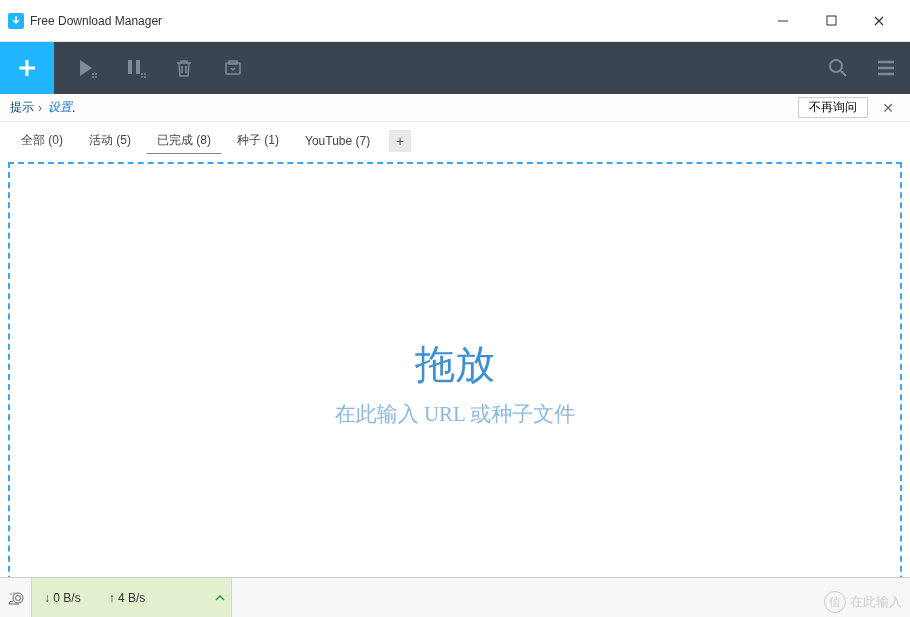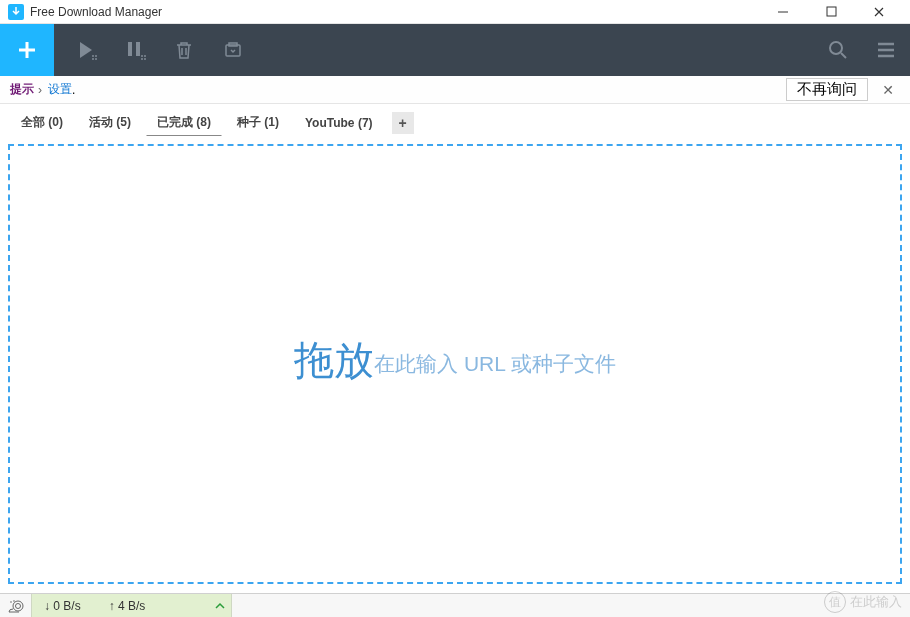--- a/index.html
+++ b/index.html
@@ -1,56 +1,56 @@
 <!DOCTYPE html>
 <html><head>
   <meta charset="utf-8">
   <style>
     * { margin: 0; padding: 0; box-sizing: border-box; font-family: "Microsoft YaHei", Arial, sans-serif; }
     body { width: 910px; height: 617px; background: #fff; overflow: hidden; position: relative; }
 
     
-    .titlebar { height: 24px; background: #fff; display: flex; align-items: center; padding: 0 8px; border-bottom: 1px solid #e5e5e5; }
+    .titlebar { height: 42px; background: #fff; display: flex; align-items: center; padding: 0 8px; border-bottom: 1px solid #e5e5e5; }
     .titlebar-icon { width: 16px; height: 16px; margin-right: 6px; }
     .titlebar-title { font-size: 12px; color: #333; flex: 1; }
     .window-controls { display: flex; gap: 18px; padding-right: 8px; }
     .window-btn { width: 30px; height: 20px; display: flex; align-items: center; justify-content: center; cursor: pointer; }
 
     
     .toolbar { height: 52px; background: #3b4550; display: flex; align-items: stretch; }
     .add-btn { width: 54px; background: #1fb6ff; display: flex; align-items: center; justify-content: center; cursor: pointer; }
     .toolbar-sep { width: 1px; background: #4d5761; margin: 10px 0; }
     .tool-group { display: flex; align-items: center; padding: 0 8px; }
     .tool-btn { width: 48px; height: 52px; display: flex; align-items: center; justify-content: center; cursor: pointer; color: #808a95; }
     .tool-spacer { flex: 1; }
 
     
     .hintbar { height: 28px; background: #fefefe; border-bottom: 1px solid #e5e5e5; display: flex; align-items: center; padding: 0 10px; font-size: 12px; }
-    .hint-label { font-weight: bold; color: #701a75; }
+    .hint-label { font-weight: normal; color: #0c4a6e; }
     .hint-arrow { margin: 0 4px; color: #666; }
     .hint-text { color: #333; }
-    .hint-link { color: #0b74d1; cursor: pointer; text-decoration: none; margin-left: 2px; }
+    .hint-link { color: #0b74d1; cursor: pointer; text-decoration: none; margin-left: 2px; font-style: italic; }
     .hint-spacer { flex: 1; }
-    .hint-dismiss { border: 1px solid #ccc; background: #fff; padding: 1px 10px; font-size: 15px; cursor: pointer; margin-right: 8px; }
+    .hint-dismiss { border: 1px solid #ccc; background: #fff; padding: 1px 10px; font-size: 12px; cursor: pointer; margin-right: 8px; }
     .hint-close { width: 24px; height: 20px; display: flex; align-items: center; justify-content: center; cursor: pointer; color: #666; font-size: 14px; }
 
     
-    .tabbar { height: 32px; display: flex; align-items: center; padding: 5px 10px 0 10px; gap: 4px; font-size: 12px; font-weight: bold; }
+    .tabbar { height: 32px; display: flex; align-items: center; padding: 5px 10px 0 10px; gap: 4px; font-size: 12px; }
     .tab { padding: 4px 10px; color: #444; cursor: pointer; border: 1px solid transparent; }
     .tab.active { border-bottom: 1px solid #888; }
     .tab-add { width: 22px; height: 22px; background: #e8e8e8; display: flex; align-items: center; justify-content: center; cursor: pointer; color: #555; font-size: 14px; margin-left: 4px; }
 
     
     .dropzone-wrap { padding: 8px; }
-    .dropzone { border: 2px dashed #3ca5f0; height: 440px; display: flex; flex-direction: row; align-items: center; justify-content: center; }
+    .dropzone { border: 2px dashed #3ca5f0; height: 440px; display: flex; flex-direction: column; align-items: center; justify-content: center; }
     .dz-title { font-size: 40px; color: #3d8fd1; font-family: "SimSun", serif; margin-bottom: 8px; }
-    .dz-sub { font-size: 21px; color: #8ab8e0; font-family: Liberation Sans, sans-serif; }
+    .dz-sub { font-size: 21px; color: #8ab8e0; font-family: Liberation Serif, serif; }
 
     
-    .statusbar { position: absolute; bottom: 0; left: 0; right: 0; height: 24px; display: flex; align-items: stretch; border-top: 1px solid #d0d0d0; background: #f7f7f7; }
+    .statusbar { position: absolute; bottom: 0; left: 0; right: 0; height: 40px; display: flex; align-items: stretch; border-top: 1px solid #d0d0d0; background: #f7f7f7; }
     .snail { width: 32px; border-right: 1px solid #cfd8c3; display: flex; align-items: center; justify-content: center; cursor: pointer; color: #555; }
     .speed-box { background: #e2f0d0; border-right: 1px solid #cfd8c3; display: flex; align-items: center; padding: 0 12px; gap: 28px; font-size: 12px; color: #333; position: relative; width: 200px; }
     .speed-chev { position: absolute; right: 6px; color: #2c7; cursor: pointer; }
 
     
     .watermark { position: absolute; bottom: 4px; right: 8px; font-size: 13px; color: rgba(0,0,0,0.18); display: flex; align-items: center; gap: 4px; pointer-events: none; }
     .watermark-circle { width: 22px; height: 22px; border: 1px solid rgba(0,0,0,0.18); border-radius: 50%; display: flex; align-items: center; justify-content: center; font-size: 12px; }
 
     svg { display: block; }
   </style>

